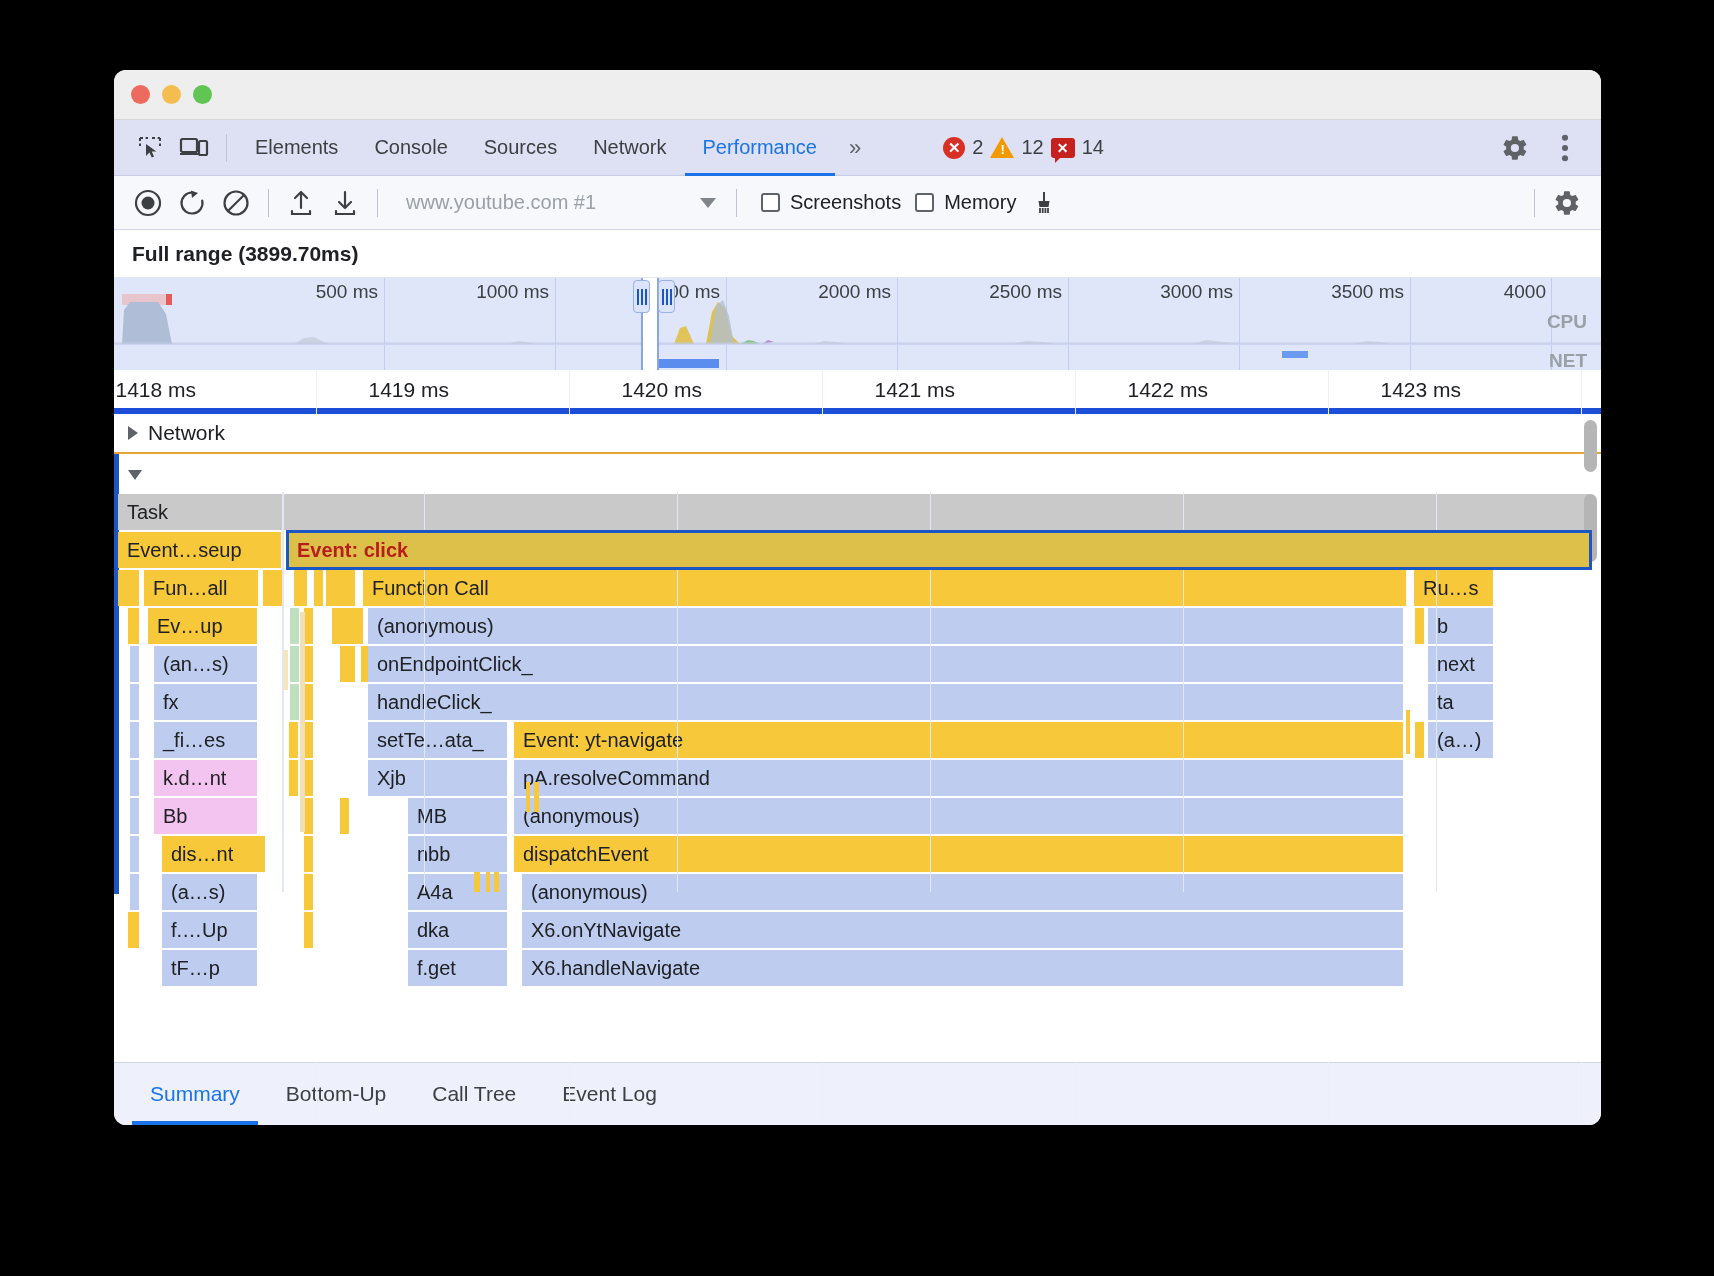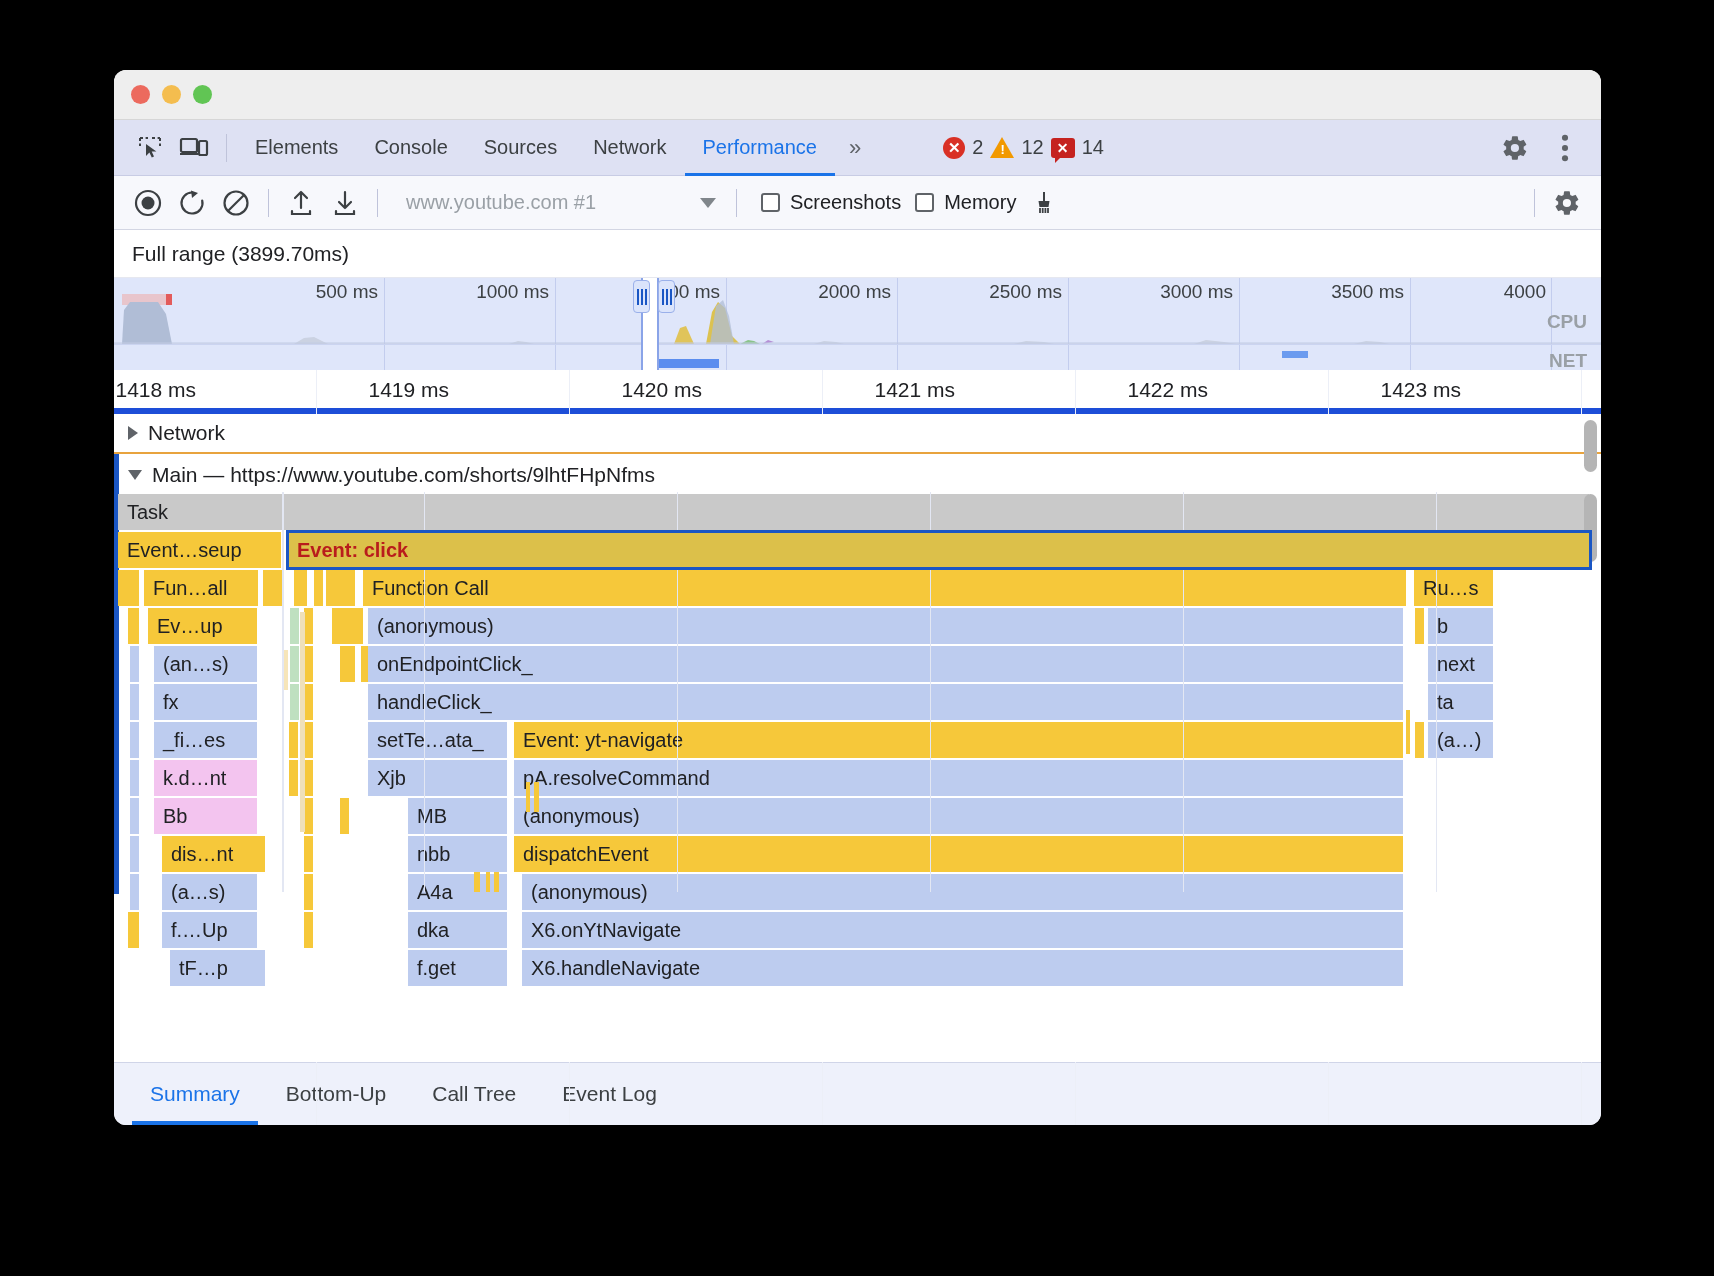--- a/index.html
+++ b/index.html
@@ -119,20 +119,21 @@
   #perfbar-right { margin-left: auto; display: flex; align-items: center; padding-right: 12px; }
 
   
   #fullrange {
     flex: 0 0 48px;
     display: flex; align-items: center;
     padding-left: 18px;
     font-size: 21px; color: #202124;
     background: #fff;
     border-bottom: 1px solid #e6e8f0;
+    font-weight: bold;
   }
 
   
   #overview {
     flex: 0 0 92px; position: relative;
     background: #dfe6fa; overflow: hidden;
   }
   .ov-grid {
     position: absolute; top: 0; bottom: 0; width: 1px; background: #c3cdee;
   }
@@ -458,21 +459,20 @@
   <div id="flame">
 
     <div class="track-hdr" style="top:0">
       <span class="tri closed"></span>
       <span>Network</span>
     </div>
     <div class="divider-orange" style="top:38px"></div>
 
     <div class="track-hdr" style="top:42px">
       <span class="tri open"></span>
-      <span>Main — https://www.youtube.com/shorts/9lhtFHpNfms</span>
     </div>
     <div class="leftrail" style="top:40px;height:440px"></div>
 
     <div id="rows">
         <div class="fbar gray" style="left: 4px; top: 80px; width: 1472px;">Task</div>
         <div class="fbar yellow" style="left: 4px; top: 118px; width: 164px;">Event…seup</div>
         <div class="fbar sel" style="left: 174px; top: 118px; width: 1302px;">Event: click</div>
         <div class="fbar yellow" style="left: 4px; top: 156px; width: 22px;"></div>
         <div class="fbar yellow" style="left: 30px; top: 156px; width: 115px;">Fun…all</div>
         <div class="fbar yellow" style="left: 149px; top: 156px; width: 20px;"></div>
@@ -531,21 +531,21 @@
         <div class="fbar blue" style="left: 16px; top: 460px; width: 10px;"></div>
         <div class="fbar blue" style="left: 48px; top: 460px; width: 96px;">(a…s)</div>
         <div class="fbar yellow" style="left: 190px; top: 460px; width: 6px;"></div>
         <div class="fbar blue" style="left: 294px; top: 460px; width: 100px;">A4a</div>
         <div class="fbar blue" style="left: 408px; top: 460px; width: 882px;">(anonymous)</div>
         <div class="fbar yellow" style="left: 14px; top: 498px; width: 12px;"></div>
         <div class="fbar blue" style="left: 48px; top: 498px; width: 96px;">f.…Up</div>
         <div class="fbar yellow" style="left: 190px; top: 498px; width: 6px;"></div>
         <div class="fbar blue" style="left: 294px; top: 498px; width: 100px;">dka</div>
         <div class="fbar blue" style="left: 408px; top: 498px; width: 882px;">X6.onYtNavigate</div>
-        <div class="fbar blue" style="left: 56px; top: 536px; width: 96px;">tF…p</div>
+        <div class="fbar blue" style="left: 48px; top: 536px; width: 96px;">tF…p</div>
         <div class="fbar blue" style="left: 294px; top: 536px; width: 100px;">f.get</div>
         <div class="fbar blue" style="left: 408px; top: 536px; width: 882px;">X6.handleNavigate</div>
       </div>
 
     <svg style="position:absolute;left:0;top:78px;width:100%;height:400px;pointer-events:none">
       <rect x="168" y="0" width="2" height="400" fill="#e3e7f3"></rect>
       <rect x="310" y="0" width="1" height="400" fill="#e3e7f3"></rect>
       <rect x="563" y="0" width="1" height="400" fill="#e3e7f3"></rect>
       <rect x="816" y="0" width="1" height="400" fill="#e3e7f3"></rect>
       <rect x="1069" y="0" width="1" height="400" fill="#e3e7f3"></rect>

